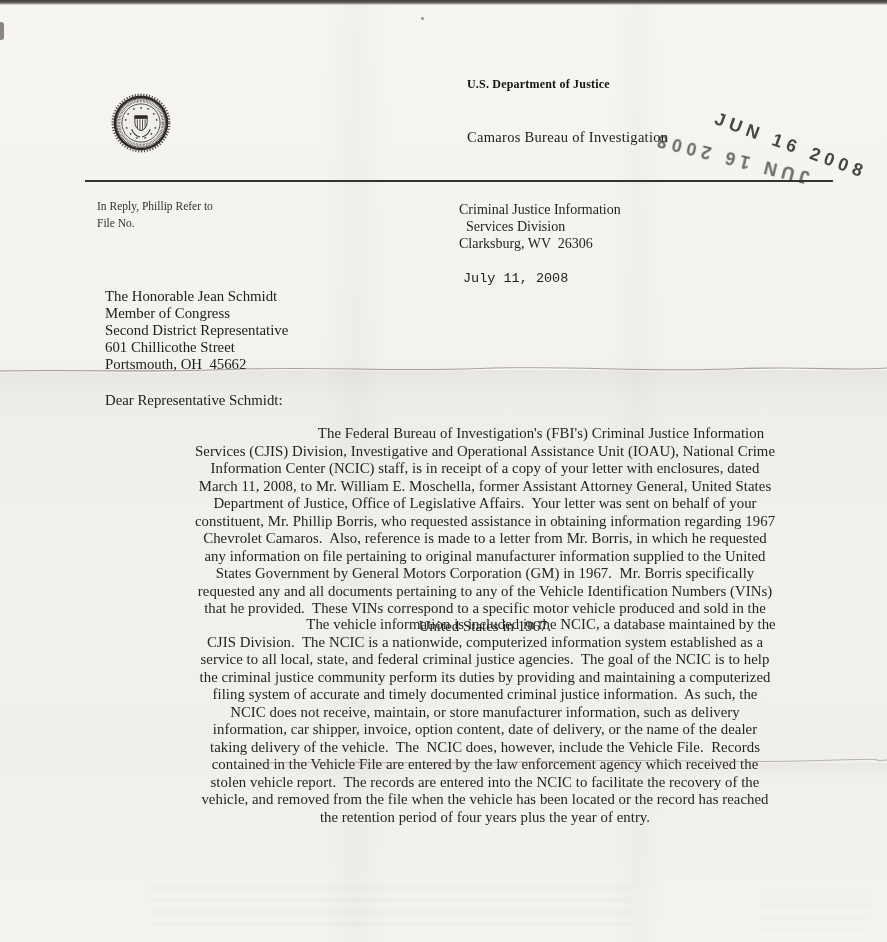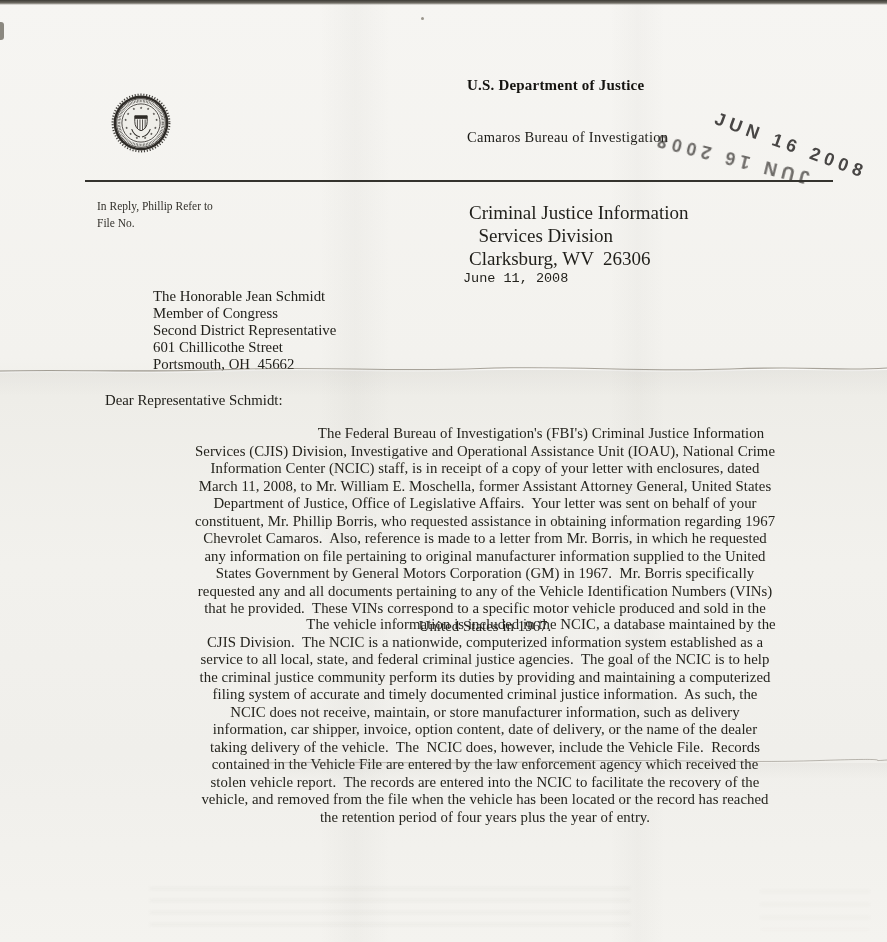--- a/index.html
+++ b/index.html
@@ -11,34 +11,34 @@
   .abs{position:absolute;}
   #top-edge{left:0;top:0;width:887px;height:5px;
     background:linear-gradient(180deg,#3c3a35 0%,#6f6c64 60%,rgba(111,108,100,0) 100%);}
   #edge-mark{left:0;top:22px;width:4px;height:18px;background:#716d63;border-radius:0 3px 3px 0;opacity:.8;}
   #speck{left:421px;top:17px;width:3px;height:3px;background:#9a968c;border-radius:50%;}
   
   .vband{top:0;height:942px;pointer-events:none;}
   #vband1{left:320px;width:70px;background:linear-gradient(90deg,transparent,rgba(90,88,80,.035),transparent);}
   #vband2{left:610px;width:55px;background:linear-gradient(90deg,transparent,rgba(90,88,80,.03),transparent);}
 
-  #dept{left:467px;top:77px;font-size:15px;font-weight:bold;letter-spacing:.2px;color:#151410;}
+  #dept{left:467px;top:77px;font-size:12px;font-weight:bold;letter-spacing:.2px;color:#151410;}
   #bureau{left:467px;top:129px;font-size:14.5px;letter-spacing:.3px;color:#1c1b17;}
   #rule{left:85px;top:180px;width:748px;height:2px;background:#34332e;}
 
   .stamp{font-family:"Liberation Sans",sans-serif;font-weight:bold;font-size:18px;
     letter-spacing:5px;white-space:nowrap;color:rgba(48,46,44,.88);}
   #stamp1{left:791px;top:146px;transform:translate(-50%,-50%) rotate(20deg);}
   #stamp2{left:731px;top:158px;transform:translate(-50%,-50%) rotate(194deg);
     color:rgba(55,53,50,.72);filter:blur(.3px);}
 
   #ref-note{left:97px;top:198px;font-size:11.5px;line-height:1.45;color:#33312b;white-space:pre-wrap;}
-  #office{left:469px;top:201px;font-size:19px;line-height:1.22;white-space:pre-wrap;color:#201f1a;}
+  #office{left:459px;top:201px;font-size:14px;line-height:1.22;white-space:pre-wrap;color:#201f1a;}
   #ldate{left:463px;top:271px;font-family:"Liberation Mono",monospace;font-size:13.5px;color:#23221d;}
-  #recipient{left:105px;top:288px;font-size:14.8px;line-height:16.9px;white-space:pre-wrap;color:#22211c;margin-left:48px;}
+  #recipient{left:105px;top:288px;font-size:14.8px;line-height:16.9px;white-space:pre-wrap;color:#22211c;}
   #salutation{left:105px;top:392px;font-size:14.8px;color:#22211c;}
 
   .para{left:105px;width:760px;font-size:14.8px;line-height:17.5px;white-space:pre;
     text-indent:112px;color:#25241e;letter-spacing:.05px;text-align:center;}
   #para1{top:425px;}
   #para2{top:616px;}
 
   .crease{pointer-events:none;}
   #crease-shade1{left:0;top:370px;width:887px;height:26px;
     background:linear-gradient(180deg,rgba(110,105,95,.08),rgba(110,105,95,0));}
@@ -106,21 +106,21 @@
   <div class="abs stamp" id="stamp1">JUN 16 2008</div>
   <div class="abs stamp" id="stamp2">JUN 16 2008</div>
 
   <div class="abs" id="rule"></div>
 
   <div class="abs" id="ref-note">In Reply, Phillip Refer to
 File No.</div>
   <div class="abs" id="office">Criminal Justice Information
   Services Division
 Clarksburg, WV  26306</div>
-  <div class="abs" id="ldate">June 11, 2008</div>
+  <div class="abs" id="ldate">July 11, 2008</div>
 
   <div class="abs" id="recipient">The Honorable Jean Schmidt
 Member of Congress
 Second District Representative
 601 Chillicothe Street
 Portsmouth, OH  45662</div>
 
   <svg class="abs crease" style="left:0;top:356px;" width="887" height="24">
     <path d="M0,15 C70,13 140,17 230,13.5 S390,16 480,12.5 S640,16.5 730,13 S830,15.5 887,12" stroke="rgba(105,98,85,.55)" stroke-width="1.1" fill="none"></path>
     <path d="M0,16.5 C70,14.5 140,18.5 230,15 S390,17.5 480,14 S640,18 730,14.5 S830,17 887,13.5" stroke="rgba(255,255,255,.65)" stroke-width="1" fill="none"></path>

